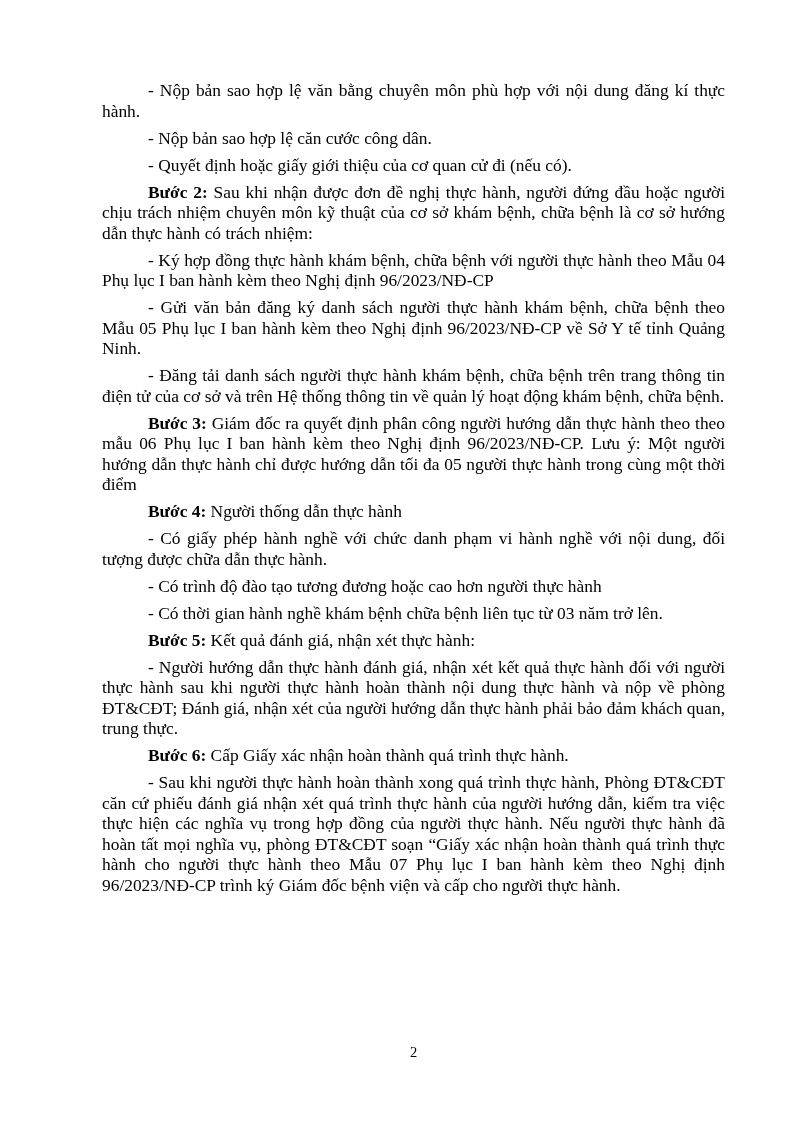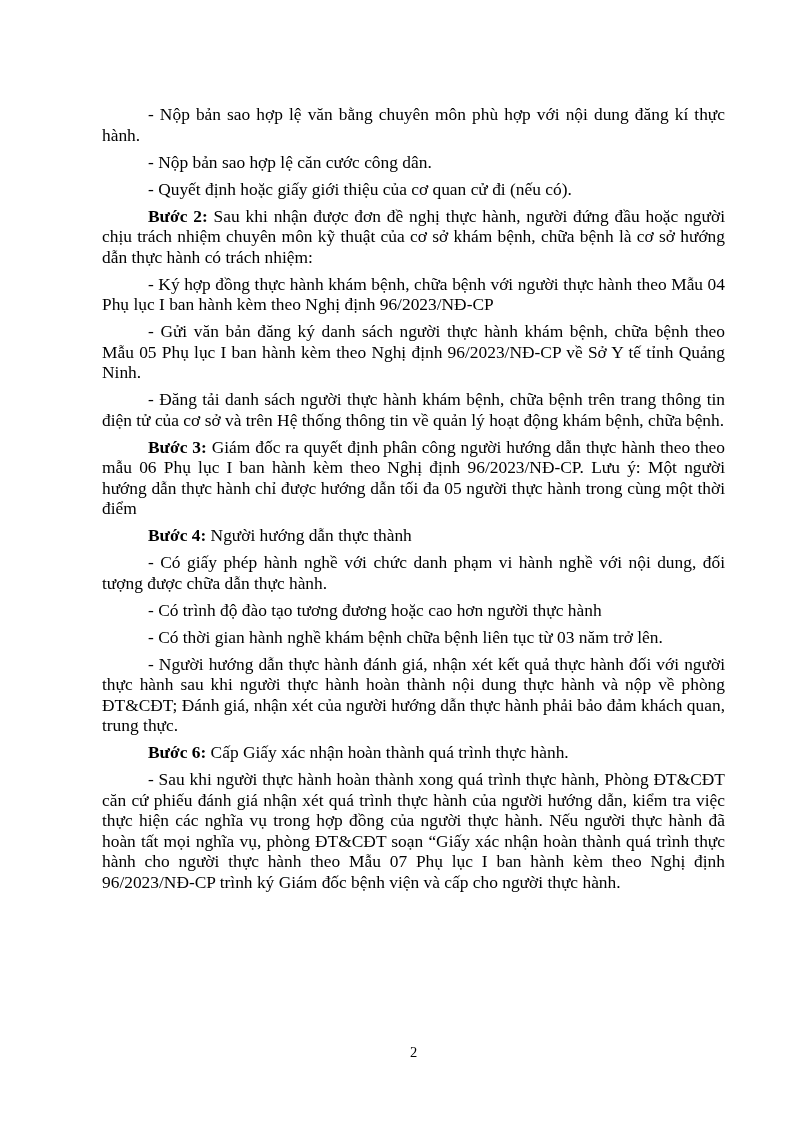--- a/index.html
+++ b/index.html
@@ -6,21 +6,21 @@
     margin: 0;
     padding: 0;
     background: #ffffff;
   }
   .page {
     position: relative;
     width: 800px;
     height: 1131px;
     background: #ffffff;
     box-sizing: border-box;
-    padding: 104px 75px 0 102px;
+    padding: 80px 75px 0 102px;
     font-family: "Liberation Serif", "DejaVu Serif", serif;
     font-size: 17.4px;
     line-height: 20.5px;
     color: #000000;
     overflow: hidden;
   }
   .content p.para {
     margin: 0 0 6.5px 0;
     text-align: justify;
     text-indent: 46px;
@@ -52,28 +52,29 @@
   <p class="para"><b class="lead">Bước 2:</b><span class="body-text"> Sau khi nhận được đơn đề nghị thực hành, người đứng đầu hoặc người chịu trách nhiệm chuyên môn kỹ thuật của cơ sở khám bệnh, chữa bệnh là cơ sở hướng dẫn thực hành có trách nhiệm:</span></p>
 
   <p class="para"><b class="lead"></b><span class="body-text">- Ký hợp đồng thực hành khám bệnh, chữa bệnh với người thực hành theo Mẫu 04 Phụ lục I ban hành kèm theo Nghị định 96/2023/NĐ-CP</span></p>
 
   <p class="para"><b class="lead"></b><span class="body-text">- Gửi văn bản đăng ký danh sách người thực hành khám bệnh, chữa bệnh theo Mẫu 05 Phụ lục I ban hành kèm theo Nghị định 96/2023/NĐ-CP về Sở Y tế tỉnh Quảng Ninh.</span></p>
 
   <p class="para"><b class="lead"></b><span class="body-text">- Đăng tải danh sách người thực hành khám bệnh, chữa bệnh trên trang thông tin điện tử của cơ sở và trên Hệ thống thông tin về quản lý hoạt động khám bệnh, chữa bệnh.</span></p>
 
   <p class="para"><b class="lead">Bước 3:</b><span class="body-text"> Giám đốc ra quyết định phân công người hướng dẫn thực hành theo theo mẫu 06 Phụ lục I ban hành kèm theo Nghị định 96/2023/NĐ-CP. Lưu ý: Một người hướng dẫn thực hành chỉ được hướng dẫn tối đa 05 người thực hành trong cùng một thời điểm</span></p>
 
-  <p class="para"><b class="lead">Bước 4:</b><span class="body-text"> Người hướng dẫn thực thành</span></p>
+  <p class="para"><b class="lead">Bước 4:</b><span class="body-text"> Người thống dẫn thực hành</span></p>
 
   <p class="para"><b class="lead"></b><span class="body-text">- Có giấy phép hành nghề với chức danh phạm vi hành nghề với nội dung, đối tượng được chữa dẫn thực hành.</span></p>
 
   <p class="para"><b class="lead"></b><span class="body-text">- Có trình độ đào tạo tương đương hoặc cao hơn người thực hành</span></p>
 
   <p class="para"><b class="lead"></b><span class="body-text">- Có thời gian hành nghề khám bệnh chữa bệnh liên tục từ 03 năm trở lên.</span></p>
 
+  <p class="para"><b class="lead">Bước 5:</b><span class="body-text"> Kết quả đánh giá, nhận xét thực hành:</span></p>
 
   <p class="para"><b class="lead"></b><span class="body-text">- Người hướng dẫn thực hành đánh giá, nhận xét kết quả thực hành đối với người thực hành sau khi người thực hành hoàn thành nội dung thực hành và nộp về phòng ĐT&amp;CĐT; Đánh giá, nhận xét của người hướng dẫn thực hành phải bảo đảm khách quan, trung thực.</span></p>
 
   <p class="para"><b class="lead">Bước 6:</b><span class="body-text"> Cấp Giấy xác nhận hoàn thành quá trình thực hành.</span></p>
 
   <p class="para"><b class="lead"></b><span class="body-text">- Sau khi người thực hành hoàn thành xong quá trình thực hành, Phòng ĐT&amp;CĐT căn cứ phiếu đánh giá nhận xét quá trình thực hành của người hướng dẫn, kiểm tra việc thực hiện các nghĩa vụ trong hợp đồng của người thực hành. Nếu người thực hành đã hoàn tất mọi nghĩa vụ, phòng ĐT&amp;CĐT soạn “Giấy xác nhận hoàn thành quá trình thực hành cho người thực hành theo Mẫu 07 Phụ lục I ban hành kèm theo Nghị định 96/2023/NĐ-CP trình ký Giám đốc bệnh viện và cấp cho người thực hành.</span></p>
 
 
 
 </div>

